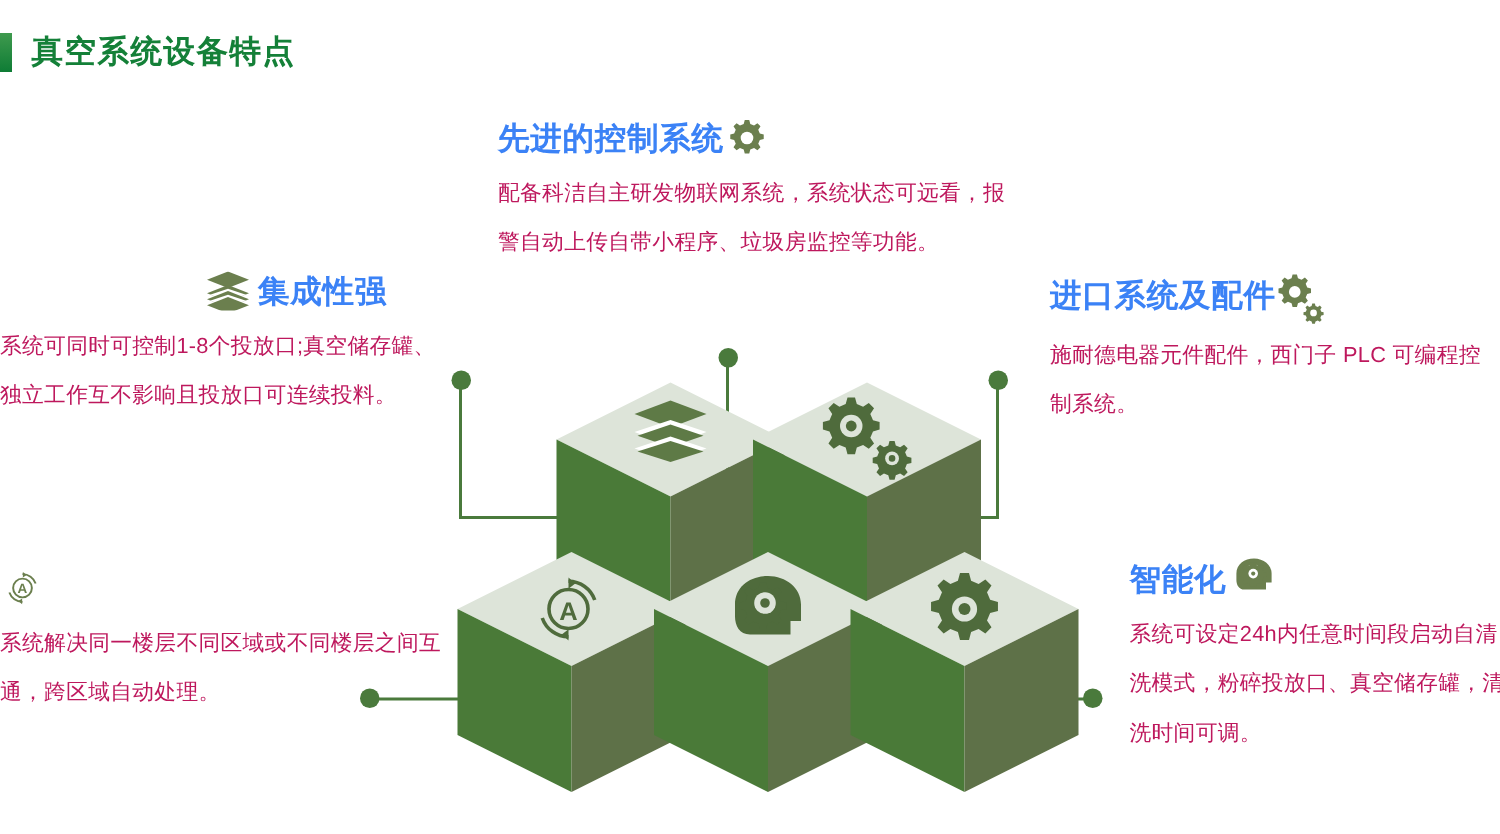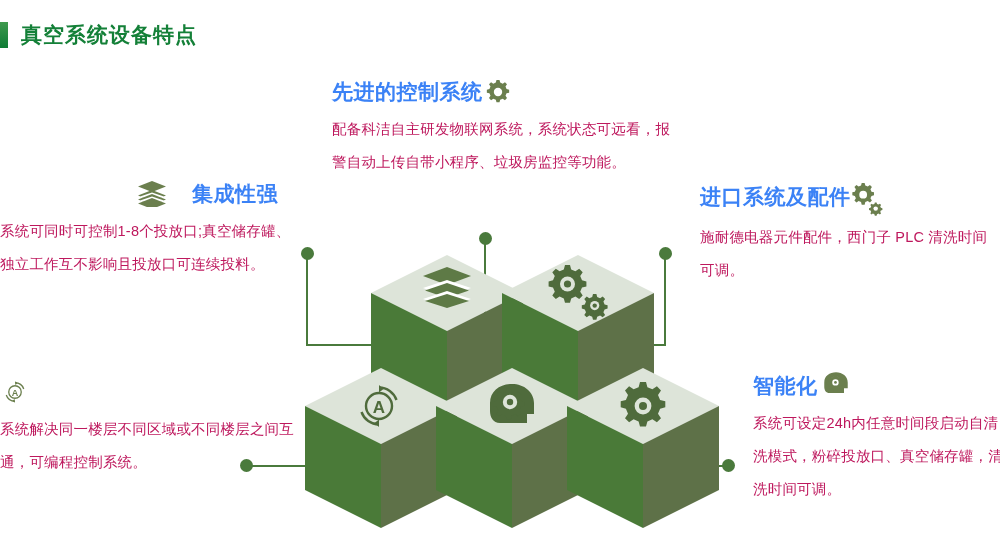--- a/index.html
+++ b/index.html
@@ -34,21 +34,21 @@
     margin-bottom: 7px;
   }
   .f-body {
     font-size: 14.5px; color: #be185d; line-height: 33px;
     letter-spacing: 0.2px;
   }
   .f-icon { display: inline-flex; align-items: center; }
 
   
   #feat-integration { left: 0px; top: 180px; width: 300px; }
-  #feat-integration .f-head { justify-content: flex-start; margin-left: 136px; gap: 20px; }
+  #feat-integration .f-head { justify-content: flex-start; margin-left: 136px; }
   #feat-control      { left: 332px; top: 78px;  width: 340px; }
   #feat-imported     { left: 700px; top: 180px; width: 300px; }
   #feat-crossarea    { left: 0px;  top: 378px;  width: 300px; }
   #feat-smart        { left: 753px; top: 372px; width: 250px; }
 
   
   .conn { position: absolute; }
   .conn-line-v { position: absolute; width: 2px; background: #4a7a3c; }
   .conn-line-h { position: absolute; height: 2px; background: #4a7a3c; }
   .conn-dot {
@@ -232,39 +232,39 @@
         <svg width="34" height="34" viewBox="0 0 70 70">
           <g fill="#6b7f4e">
             <path d="M20 2 l6 0 1.4 5.2 5 2.1 4.5-3 4.1 4.1 -3 4.5 2.1 5 5.2 1.4 0 6 -5.2 1.4 -2.1 5 3 4.5 -4.1 4.1 -4.5-3 -5 2.1 -1.4 5.2 -6 0 -1.4-5.2 -5-2.1 -4.5 3 -4.1-4.1 3-4.5 -2.1-5 -5.2-1.4 0-6 5.2-1.4 2.1-5 -3-4.5 4.1-4.1 4.5 3 5-2.1z"></path>
             <circle cx="23" cy="26" r="8" fill="#ffffff"></circle>
             <path d="M47 42 l3.6 0 .9 3.2 3.1 1.3 2.8-1.8 2.5 2.5 -1.8 2.8 1.3 3.1 3.2 .9 0 3.6 -3.2 .9 -1.3 3.1 1.8 2.8 -2.5 2.5 -2.8-1.8 -3.1 1.3 -.9 3.2 -3.6 0 -.9-3.2 -3.1-1.3 -2.8 1.8 -2.5-2.5 1.8-2.8 -1.3-3.1 -3.2-.9 0-3.6 3.2-.9 1.3-3.1 -1.8-2.8 2.5-2.5 2.8 1.8 3.1-1.3z"></path>
             <circle cx="48.8" cy="54.8" r="4.6" fill="#ffffff"></circle>
           </g>
         </svg>
       </span>
     </div>
-    <div class="f-body">施耐德电器元件配件，西门子 PLC 清洗时间可调。</div>
+    <div class="f-body">施耐德电器元件配件，西门子 PLC 可编程控制系统。</div>
   </div>
 
   <div class="feature" id="feat-crossarea">
     <div class="f-head">
       <span class="f-icon" style="margin-right:7px;">
         <svg width="30" height="28" viewBox="0 0 58 56">
           <g fill="none" stroke="#6b7f4e" stroke-width="2.6">
             <circle cx="29" cy="28" r="12.5"></circle>
             <path d="M29 9.5 A18.5 18.5 0 0 1 46.5 22"></path>
             <path d="M29 46.5 A18.5 18.5 0 0 1 11.5 34"></path>
           </g>
           <path d="M29.5 6.5 l5 4.2 -5 3.4z" fill="#6b7f4e"></path>
           <path d="M28.5 49.5 l-5-4.2 5-3.4z" fill="#6b7f4e"></path>
           <text x="29" y="35" text-anchor="middle" font-family="Liberation Sans, sans-serif" font-size="18" font-weight="bold" fill="#6b7f4e">A</text>
         </svg>
       </span>
     </div>
-    <div class="f-body">系统解决同一楼层不同区域或不同楼层之间互通，可编程控制系统。</div>
+    <div class="f-body">系统解决同一楼层不同区域或不同楼层之间互通，跨区域自动处理。</div>
   </div>
 
   <div class="feature" id="feat-smart">
     <div class="f-head">
       <span>智能化</span>
       <span class="f-icon" style="margin-left:2px; position:relative; top:-2px;">
         <svg width="32" height="28" viewBox="0 0 60 50">
           <path d="M8 22 C8 10 18 3 30 3 C42 3 52 11 52 22 L52 33 L45 33 L45 42 L18 42 C11 42 8 36 8 30 Z" fill="#6b7f4e"></path>
           <circle cx="29" cy="20" r="9.6" fill="#ffffff"></circle>
           <path d="M25.6 8 l6.8 0 1.1 3.5 3.3 1.4 3.1-2 2.8 2.8 -2 3.1 1.4 3.3 3.5 1.1 0 4 -3.5 1.1 -1.4 3.3 2 3.1 -2.8 2.8 -3.1-2 -3.3 1.4 -1.1 3.5 -6.8 0 -1.1-3.5 -3.3-1.4 -3.1 2 -2.8-2.8 2-3.1 -1.4-3.3 -3.5-1.1 0-4 3.5-1.1 1.4-3.3 -2-3.1 2.8-2.8 3.1 2 3.3-1.4z" fill="#6b7f4e"></path>

